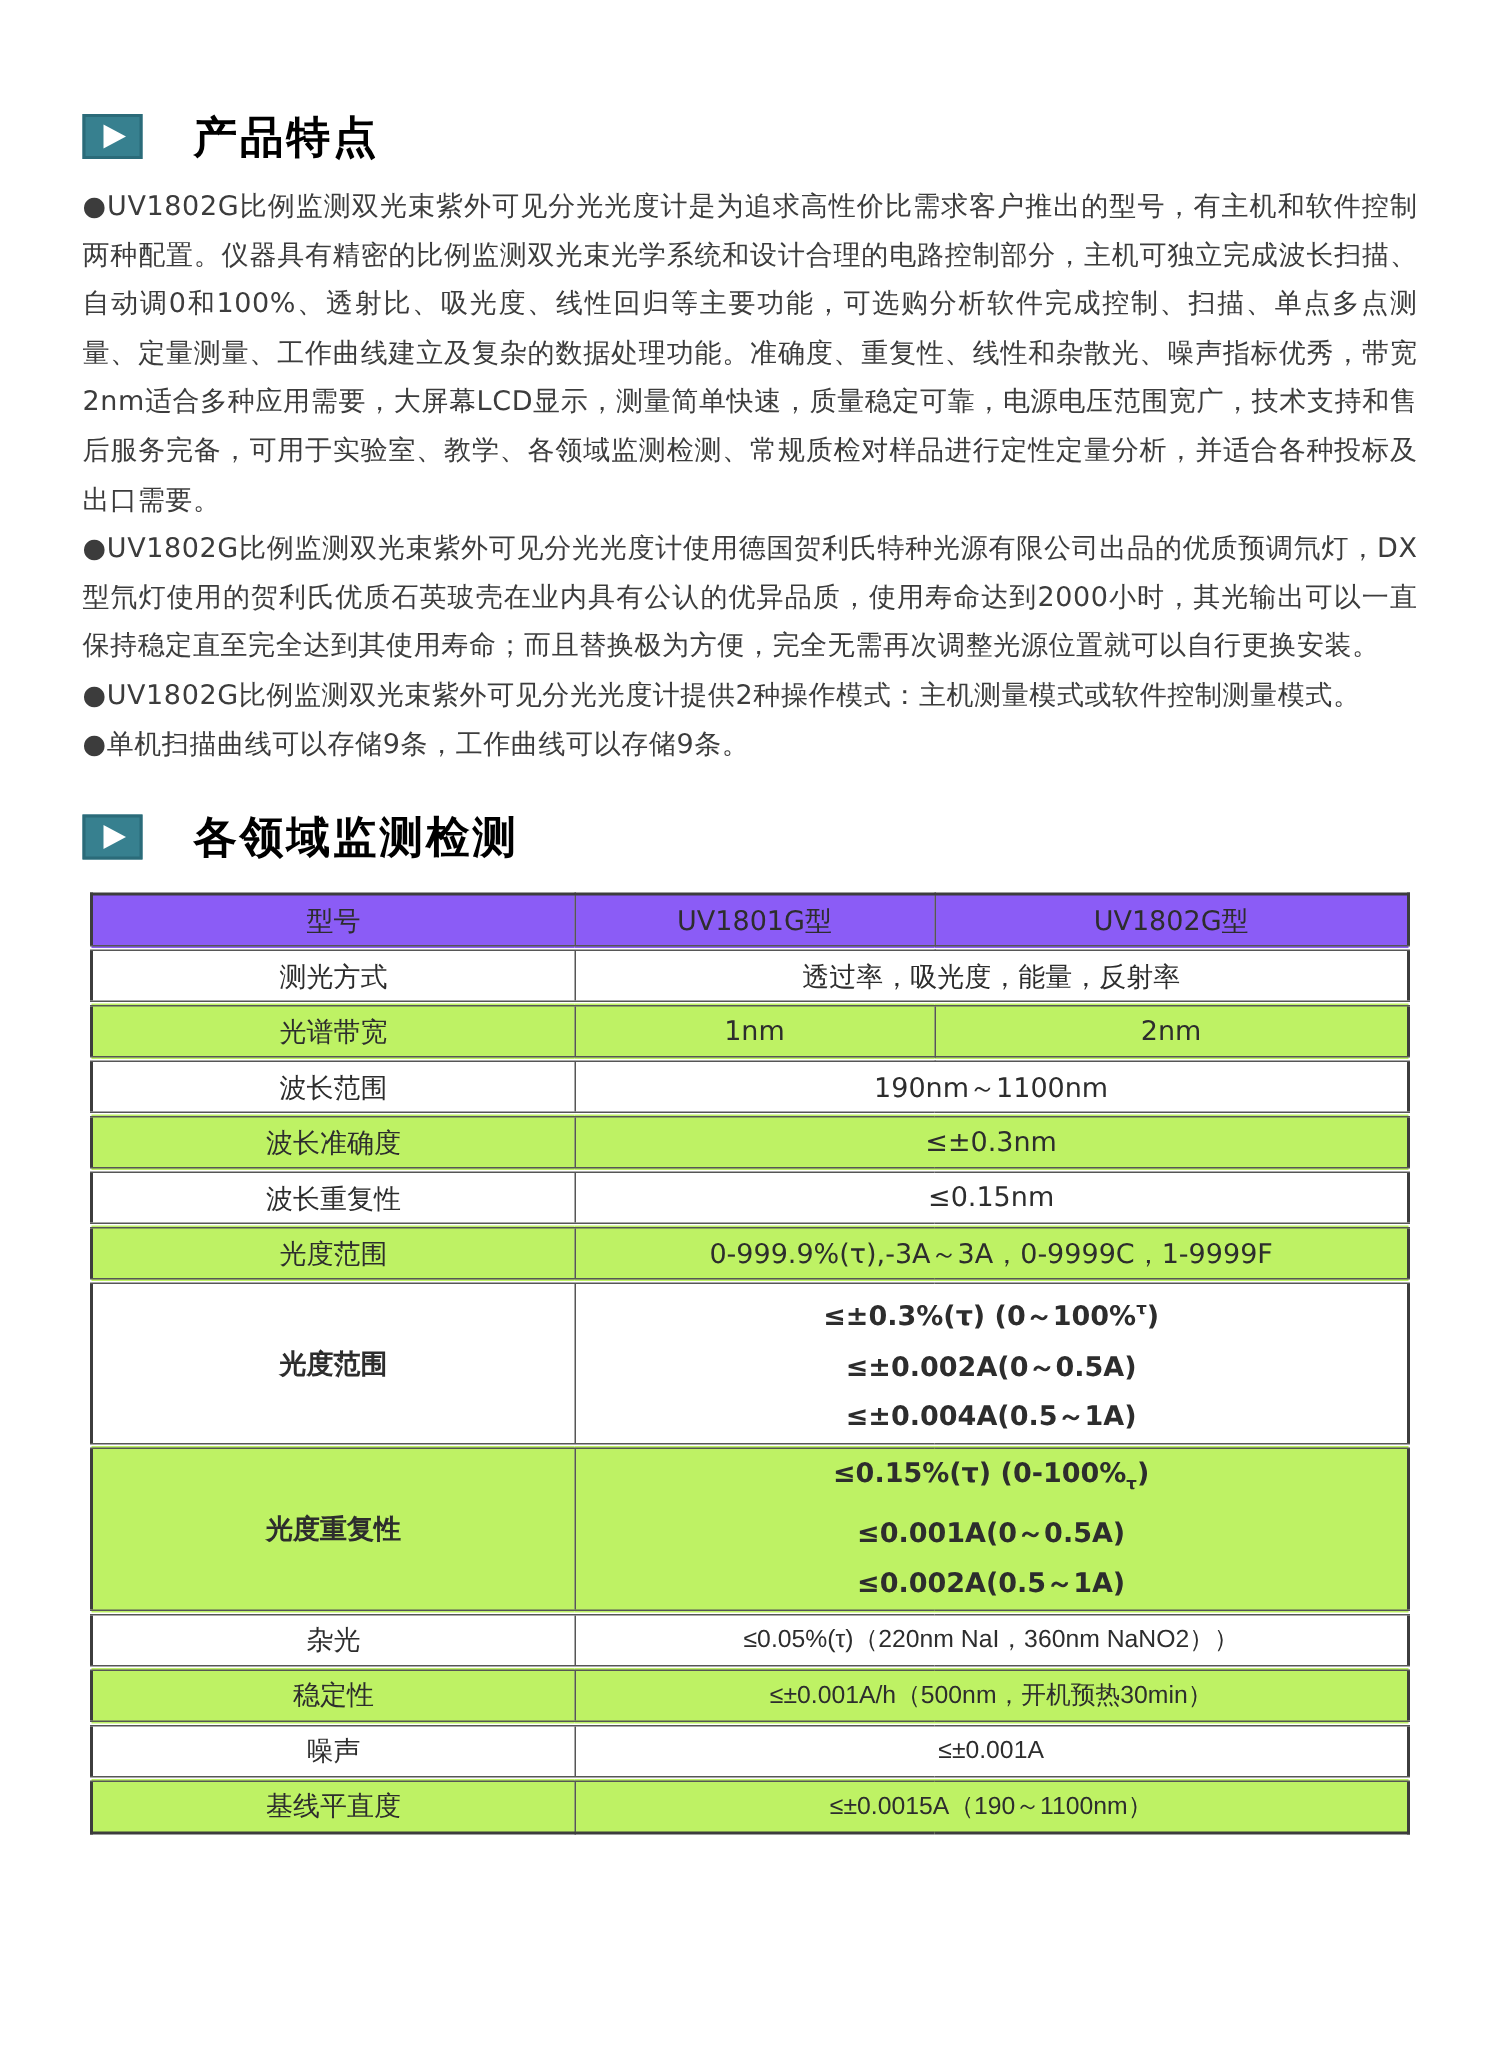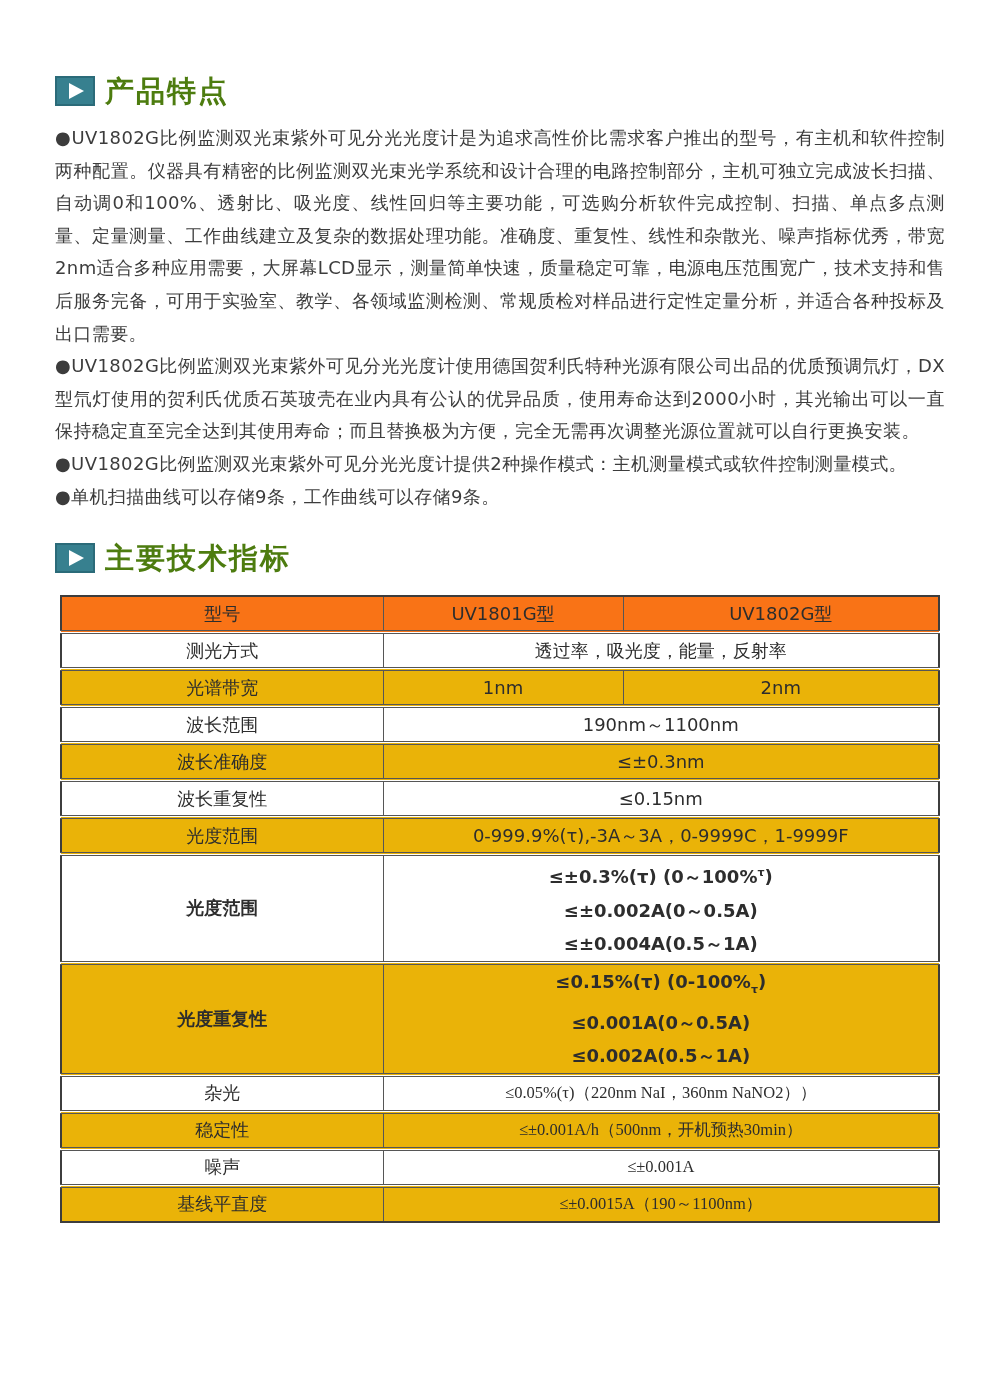--- a/index.html
+++ b/index.html
@@ -16,47 +16,47 @@
     width:40px;height:30px;background:#37808F;border:2px solid #2b6b79;
     display:flex;align-items:center;justify-content:center;box-sizing:border-box;
     margin-right:10px;flex:0 0 auto;
   }
   .hdr-icon .tri{
     width:0;height:0;margin-left:3px;
     border-left:15px solid #ffffff;
     border-top:8px solid transparent;
     border-bottom:8px solid transparent;
   }
-  .hdr-title{font-size:29px;font-weight:bold;color:#4d7c0f;letter-spacing:2px;line-height:1;}
+  .hdr-title{font-size:29px;font-weight:bold;color:#000000;letter-spacing:2px;line-height:1;margin-left:24px;}
 
   
   .bullets{margin:16px 0 30px 0;}
   .bullets p{
     margin:0;font-size:18px;line-height:32.6px;color:#3c3c3c;
     text-align:justify;letter-spacing:0.4px;
   }
 
   
   table.spec{
     width:878px;margin:22px auto 0 auto;border-collapse:collapse;
     border:2px solid #3d3d3d;font-size:18px;color:#2d2d2d;table-layout:fixed;
   }
   table.spec td{
     border-left:1px solid #565656;border-right:1px solid #565656;
     border-top:1px solid #565656;border-bottom:1px solid #565656;
     text-align:center;vertical-align:middle;height:33px;padding:0 6px;
   }
   table.spec tr + tr td{border-top:4px double #565656;}
-  tr.g td{background:#eab308;}
-  tr.g0 td{background:#f97316;}
+  tr.g td{background:#bef264;}
+  tr.g0 td{background:#8b5cf6;}
   td .vl{line-height:33.5px;}
   tr.tall td{height:101px;font-weight:bold;}
   sup{font-size:11px;}
   sub{font-size:11px;}
-  .mono{font-family:Liberation Serif, serif;font-size:16.5px;letter-spacing:0;}
+  .mono{font-family:Liberation Sans, sans-serif;font-size:16.5px;letter-spacing:0;}
 </style>
 </head>
 <body>
 
 <div class="page">
 
   <div class="sec-hdr">
     <span class="hdr-icon">
         <span class="tri"></span>
       </span>
@@ -67,21 +67,21 @@
     <p>●UV1802G比例监测双光束紫外可见分光光度计是为追求高性价比需求客户推出的型号，有主机和软件控制两种配置。仪器具有精密的比例监测双光束光学系统和设计合理的电路控制部分，主机可独立完成波长扫描、自动调0和100%、透射比、吸光度、线性回归等主要功能，可选购分析软件完成控制、扫描、单点多点测量、定量测量、工作曲线建立及复杂的数据处理功能。准确度、重复性、线性和杂散光、噪声指标优秀，带宽2nm适合多种应用需要，大屏幕LCD显示，测量简单快速，质量稳定可靠，电源电压范围宽广，技术支持和售后服务完备，可用于实验室、教学、各领域监测检测、常规质检对样品进行定性定量分析，并适合各种投标及出口需要。</p>
     <p>●UV1802G比例监测双光束紫外可见分光光度计使用德国贺利氏特种光源有限公司出品的优质预调氘灯，DX型氘灯使用的贺利氏优质石英玻壳在业内具有公认的优异品质，使用寿命达到2000小时，其光输出可以一直保持稳定直至完全达到其使用寿命；而且替换极为方便，完全无需再次调整光源位置就可以自行更换安装。</p>
     <p>●UV1802G比例监测双光束紫外可见分光光度计提供2种操作模式：主机测量模式或软件控制测量模式。</p>
     <p>●单机扫描曲线可以存储9条，工作曲线可以存储9条。</p>
   </div>
 
   <div class="sec-hdr">
     <span class="hdr-icon">
         <span class="tri"></span>
       </span>
-    <span class="hdr-title">主要技术指标</span>
+    <span class="hdr-title">各领域监测检测</span>
   </div>
 
   <table class="spec">
     <colgroup>
         <col style="width:322px">
         <col style="width:240px">
         <col style="width:316px">
       </colgroup>
     <tbody>
       <tr class="g0">

